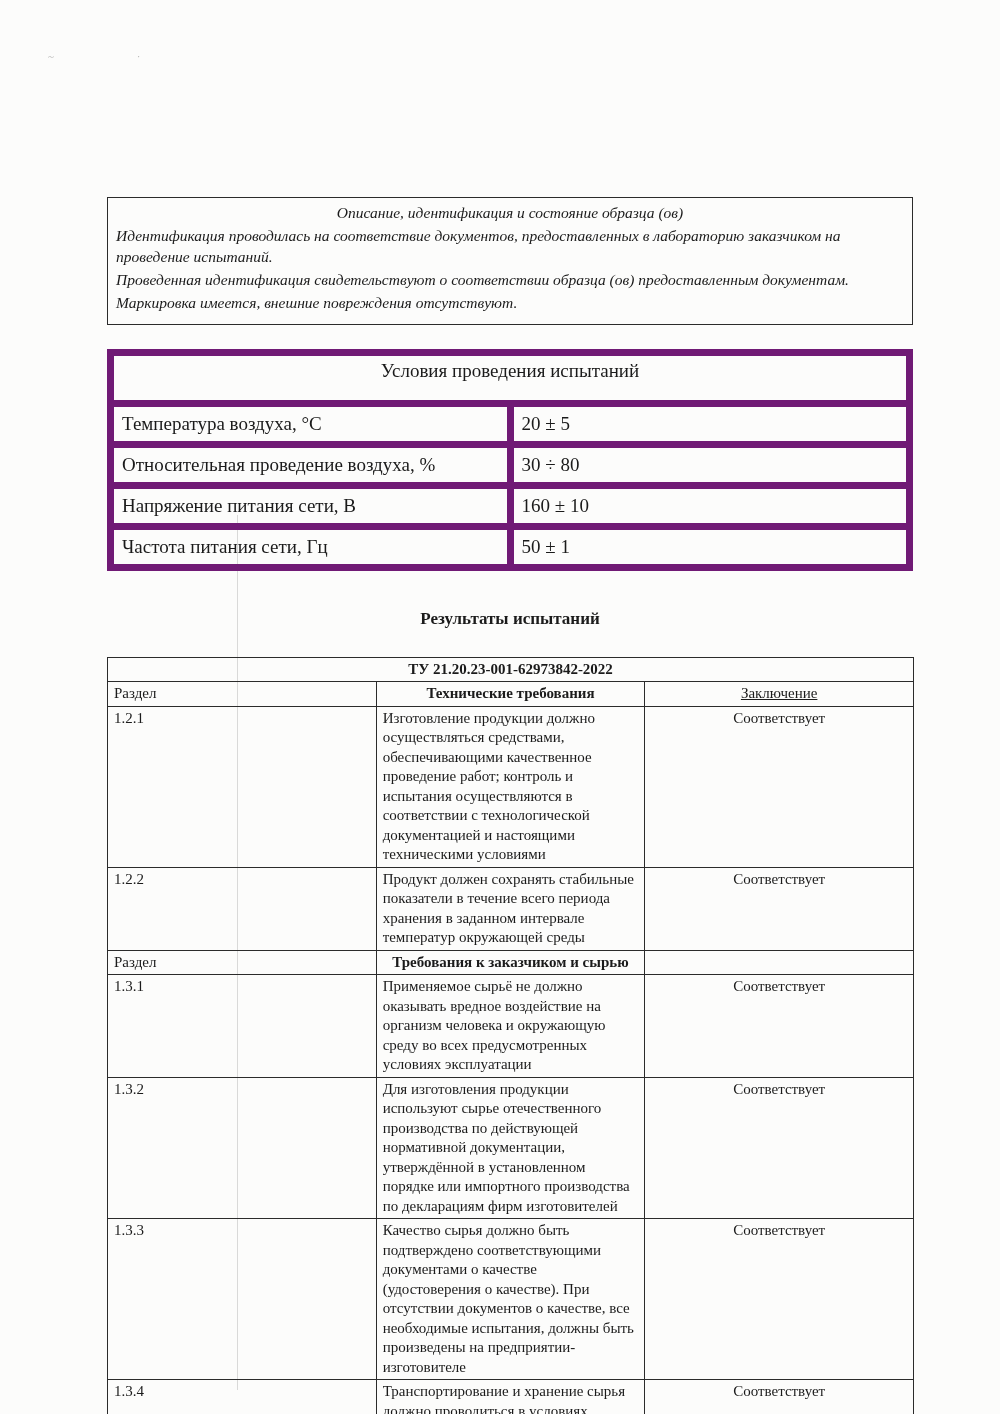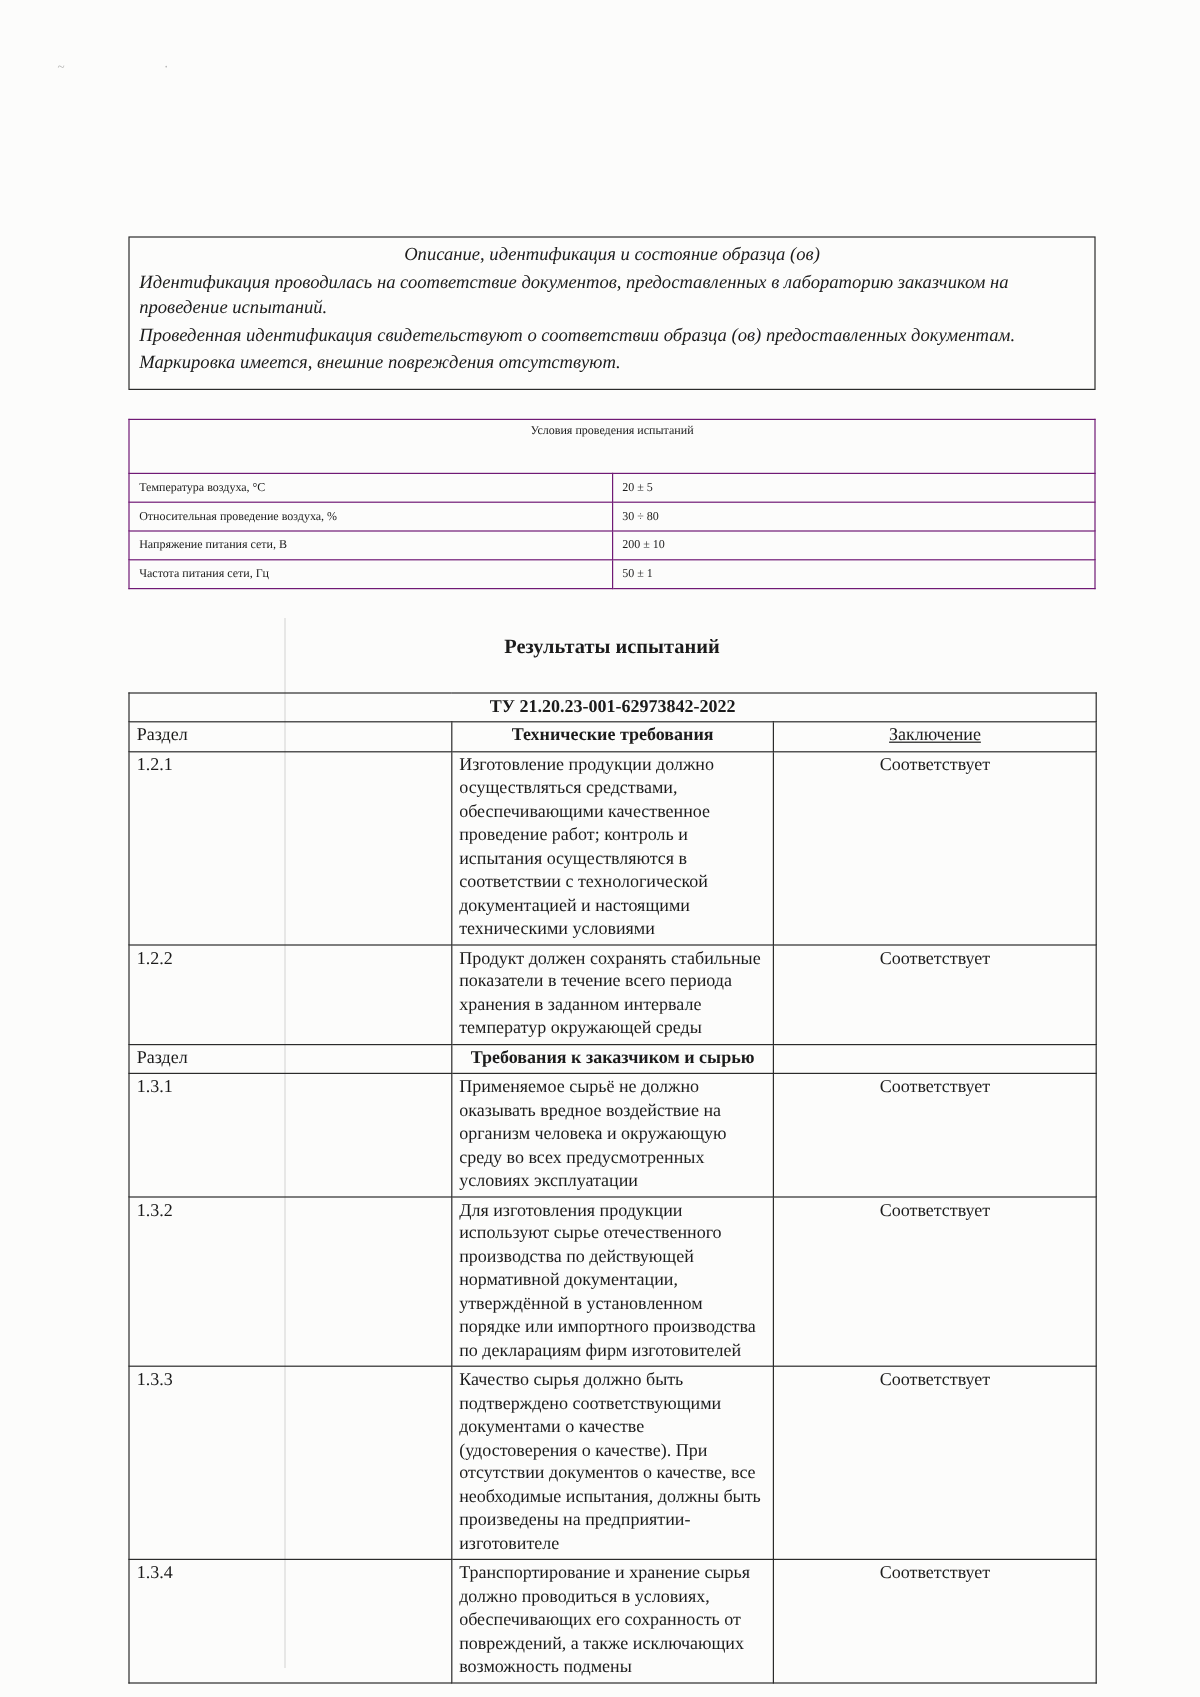--- a/index.html
+++ b/index.html
@@ -53,22 +53,22 @@
     margin:2px 0;
   }
   
   table{border-collapse:collapse;}
   .cond-table{
     margin-top:24px;
     width:806px;
     table-layout:fixed;
   }
   .cond-table td,.cond-table th{
-    border:1px solid #701a75;
-    font-size:10px;
+    border:7px solid #701a75;
+    font-size:19px;
     font-weight:normal;
     padding:6px 8px;
     text-align:left;
     vertical-align:top;
   }
   .cond-table .cond-title{
     text-align:center;
     height:34px;
     vertical-align:top;
     padding-top:4px;
@@ -116,40 +116,40 @@
 <div class="page">
 
   <div class="scan-mark">~ ·</div>
   <div class="fold-line"></div>
 
   <div class="content">
 
     <div class="desc-box">
       <div class="desc-title">Описание, идентификация и состояние образца (ов)</div>
       <div class="desc-line">Идентификация проводилась на соответствие документов, предоставленных в лабораторию заказчиком на проведение испытаний.</div>
-      <div class="desc-line">Проведенная идентификация свидетельствуют о соответствии образца (ов) предоставленных документам.</div>
+      <div class="desc-line">Проведенная идентификация свидетельствуют о соответствии образца (ов) предоставленным документам.</div>
       <div class="desc-line">Маркировка имеется, внешние повреждения отсутствуют.</div>
     </div>
 
     <table class="cond-table">
       <tbody>
         <tr>
           <td class="cond-title" colspan="2">Условия проведения испытаний</td>
         </tr>
         <tr>
           <td class="param-col">Температура воздуха, °С</td>
           <td class="value-col">20 ± 5</td>
         </tr>
         <tr>
           <td class="param-col">Относительная проведение воздуха, %</td>
           <td class="value-col">30 ÷ 80</td>
         </tr>
         <tr>
           <td class="param-col">Напряжение питания сети, В</td>
-          <td class="value-col">200 ± 10</td>
+          <td class="value-col">160 ± 10</td>
         </tr>
         <tr>
           <td class="param-col">Частота питания сети, Гц</td>
           <td class="value-col">50 ± 1</td>
         </tr>
       </tbody>
     </table>
 
     <div class="results-heading">Результаты испытаний</div>
 

